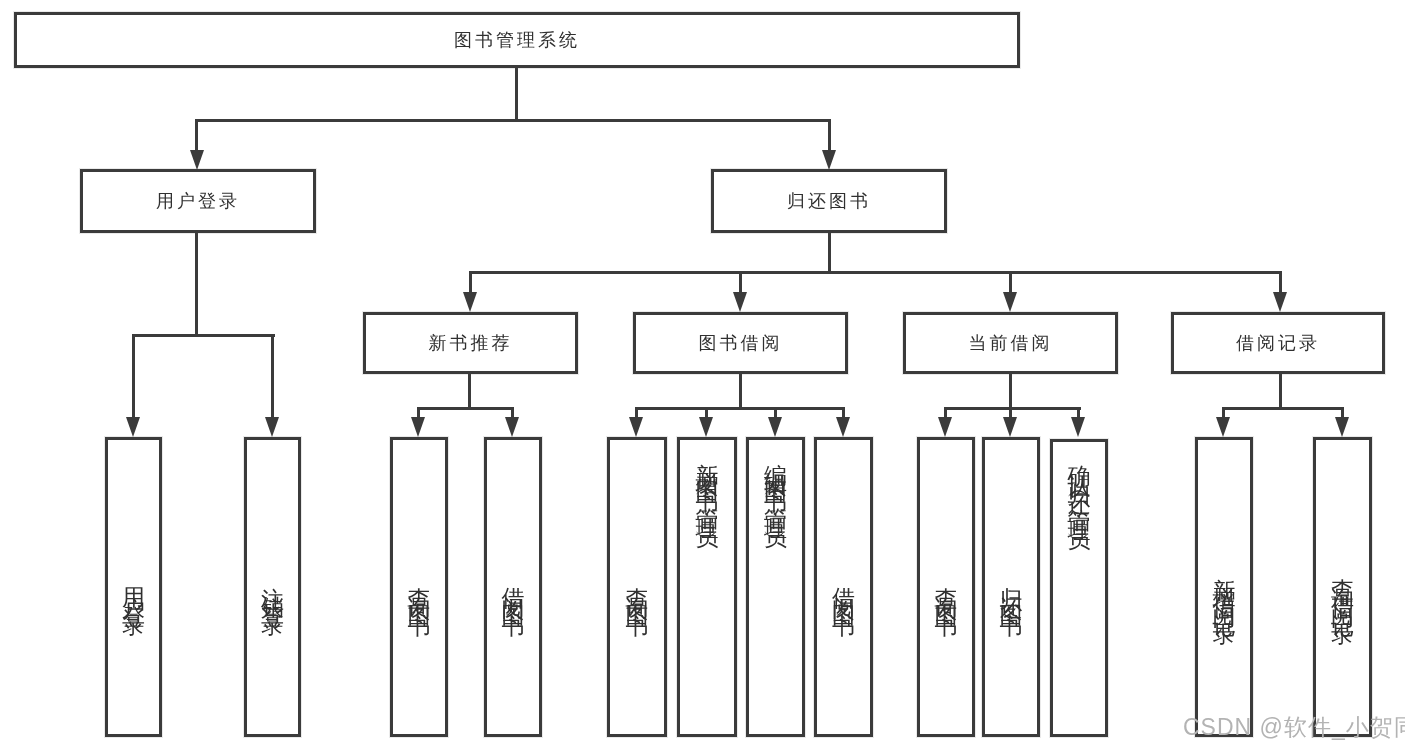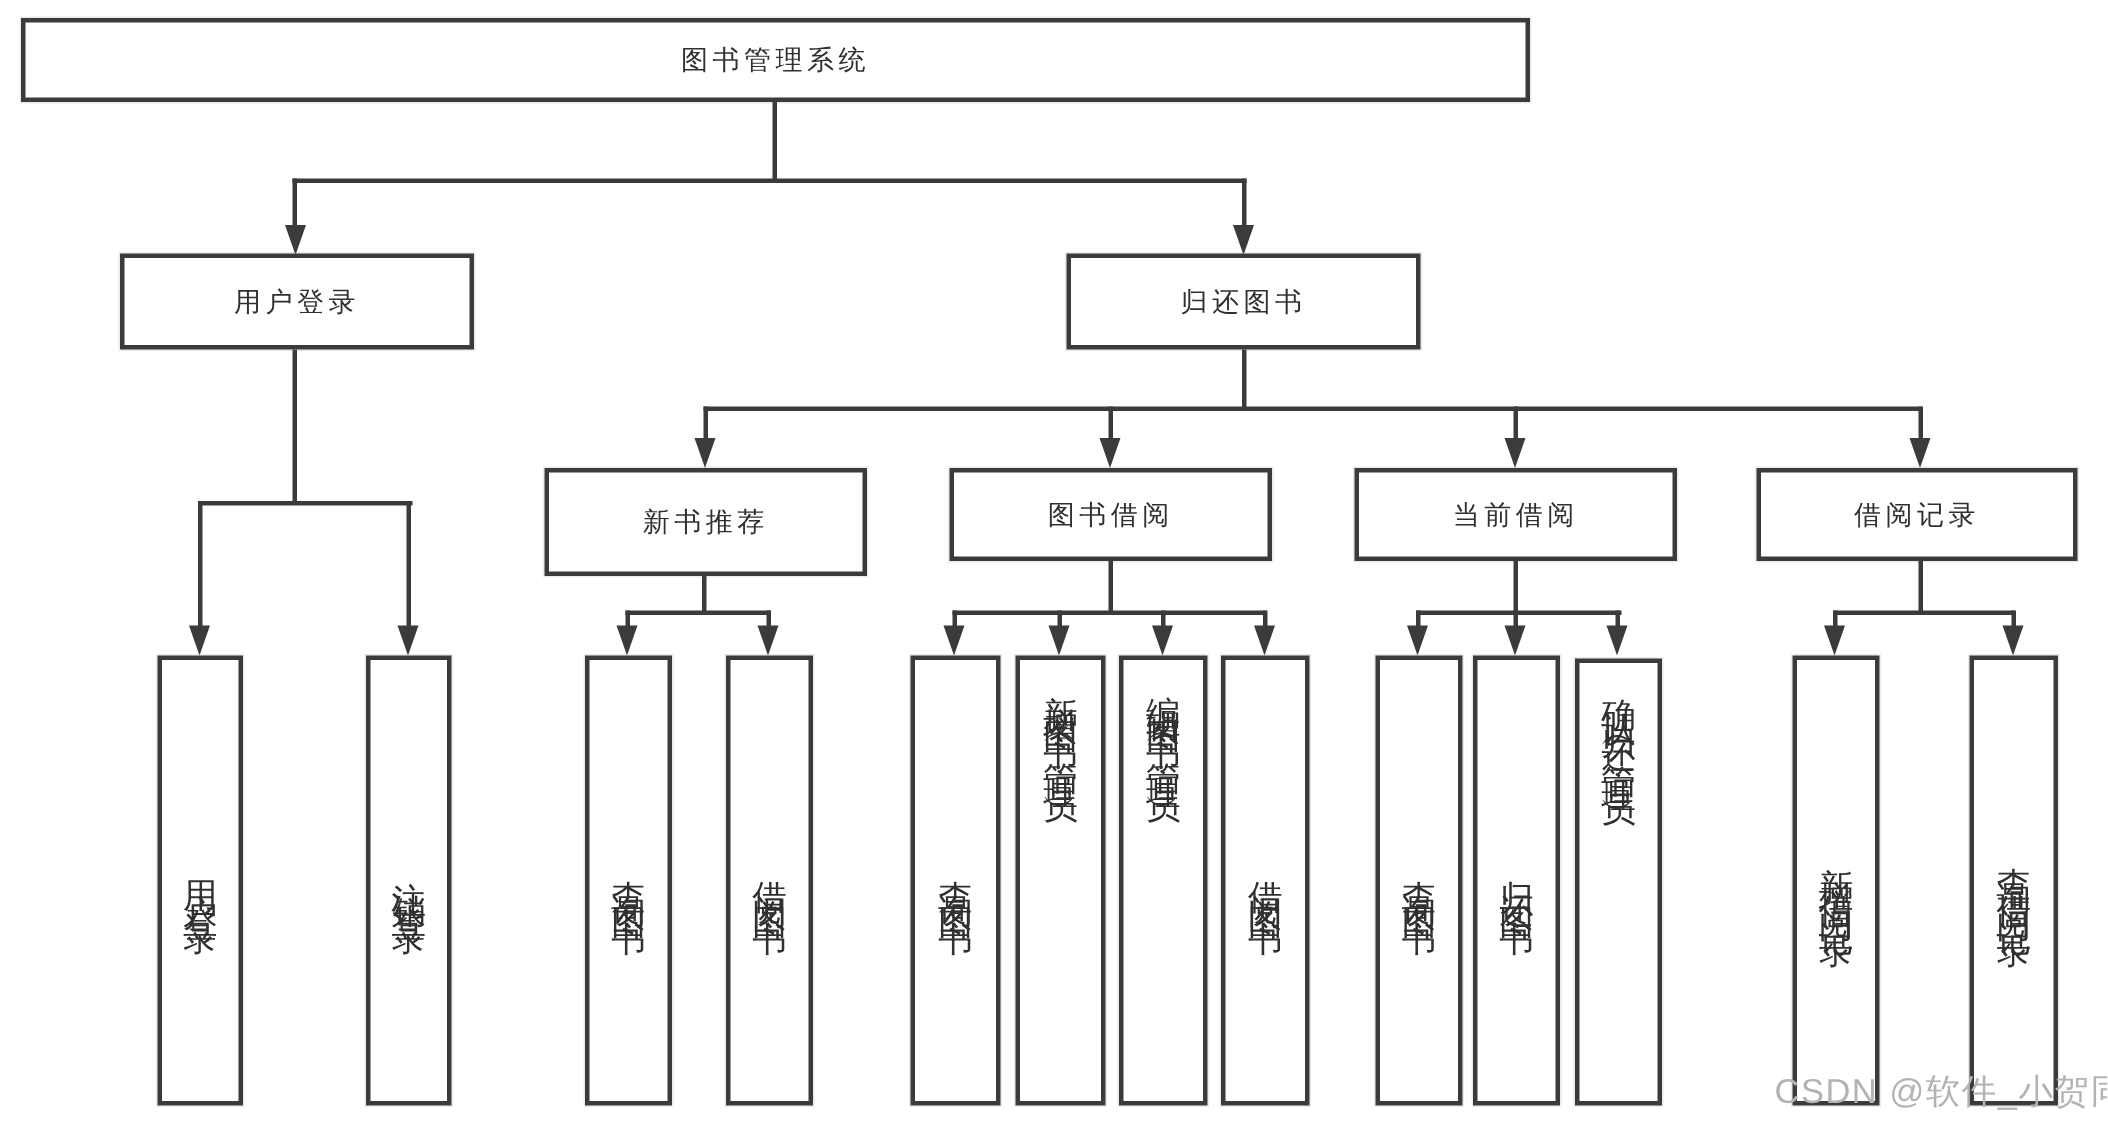--- a/index.html
+++ b/index.html
@@ -95,21 +95,21 @@
     <span>图书管理系统</span>
   </div>
 
   <div class="box h" style="left:80px;top:169px;width:236px;height:64px">
     <span>用户登录</span>
   </div>
   <div class="box h" style="left:711px;top:169px;width:236px;height:64px">
     <span>归还图书</span>
   </div>
 
-  <div class="box h" style="left:363px;top:312px;width:215px;height:72px">
+  <div class="box h" style="left:363px;top:312px;width:215px;height:62px">
     <span>新书推荐</span>
   </div>
   <div class="box h" style="left:903px;top:312px;width:215px;height:62px">
     <span>当前借阅</span>
   </div>
   <div class="box h" style="left:633px;top:312px;width:215px;height:62px">
     <span>图书借阅</span>
   </div>
   <div class="box h" style="left:1171px;top:312px;width:214px;height:62px">
     <span>借阅记录</span>

